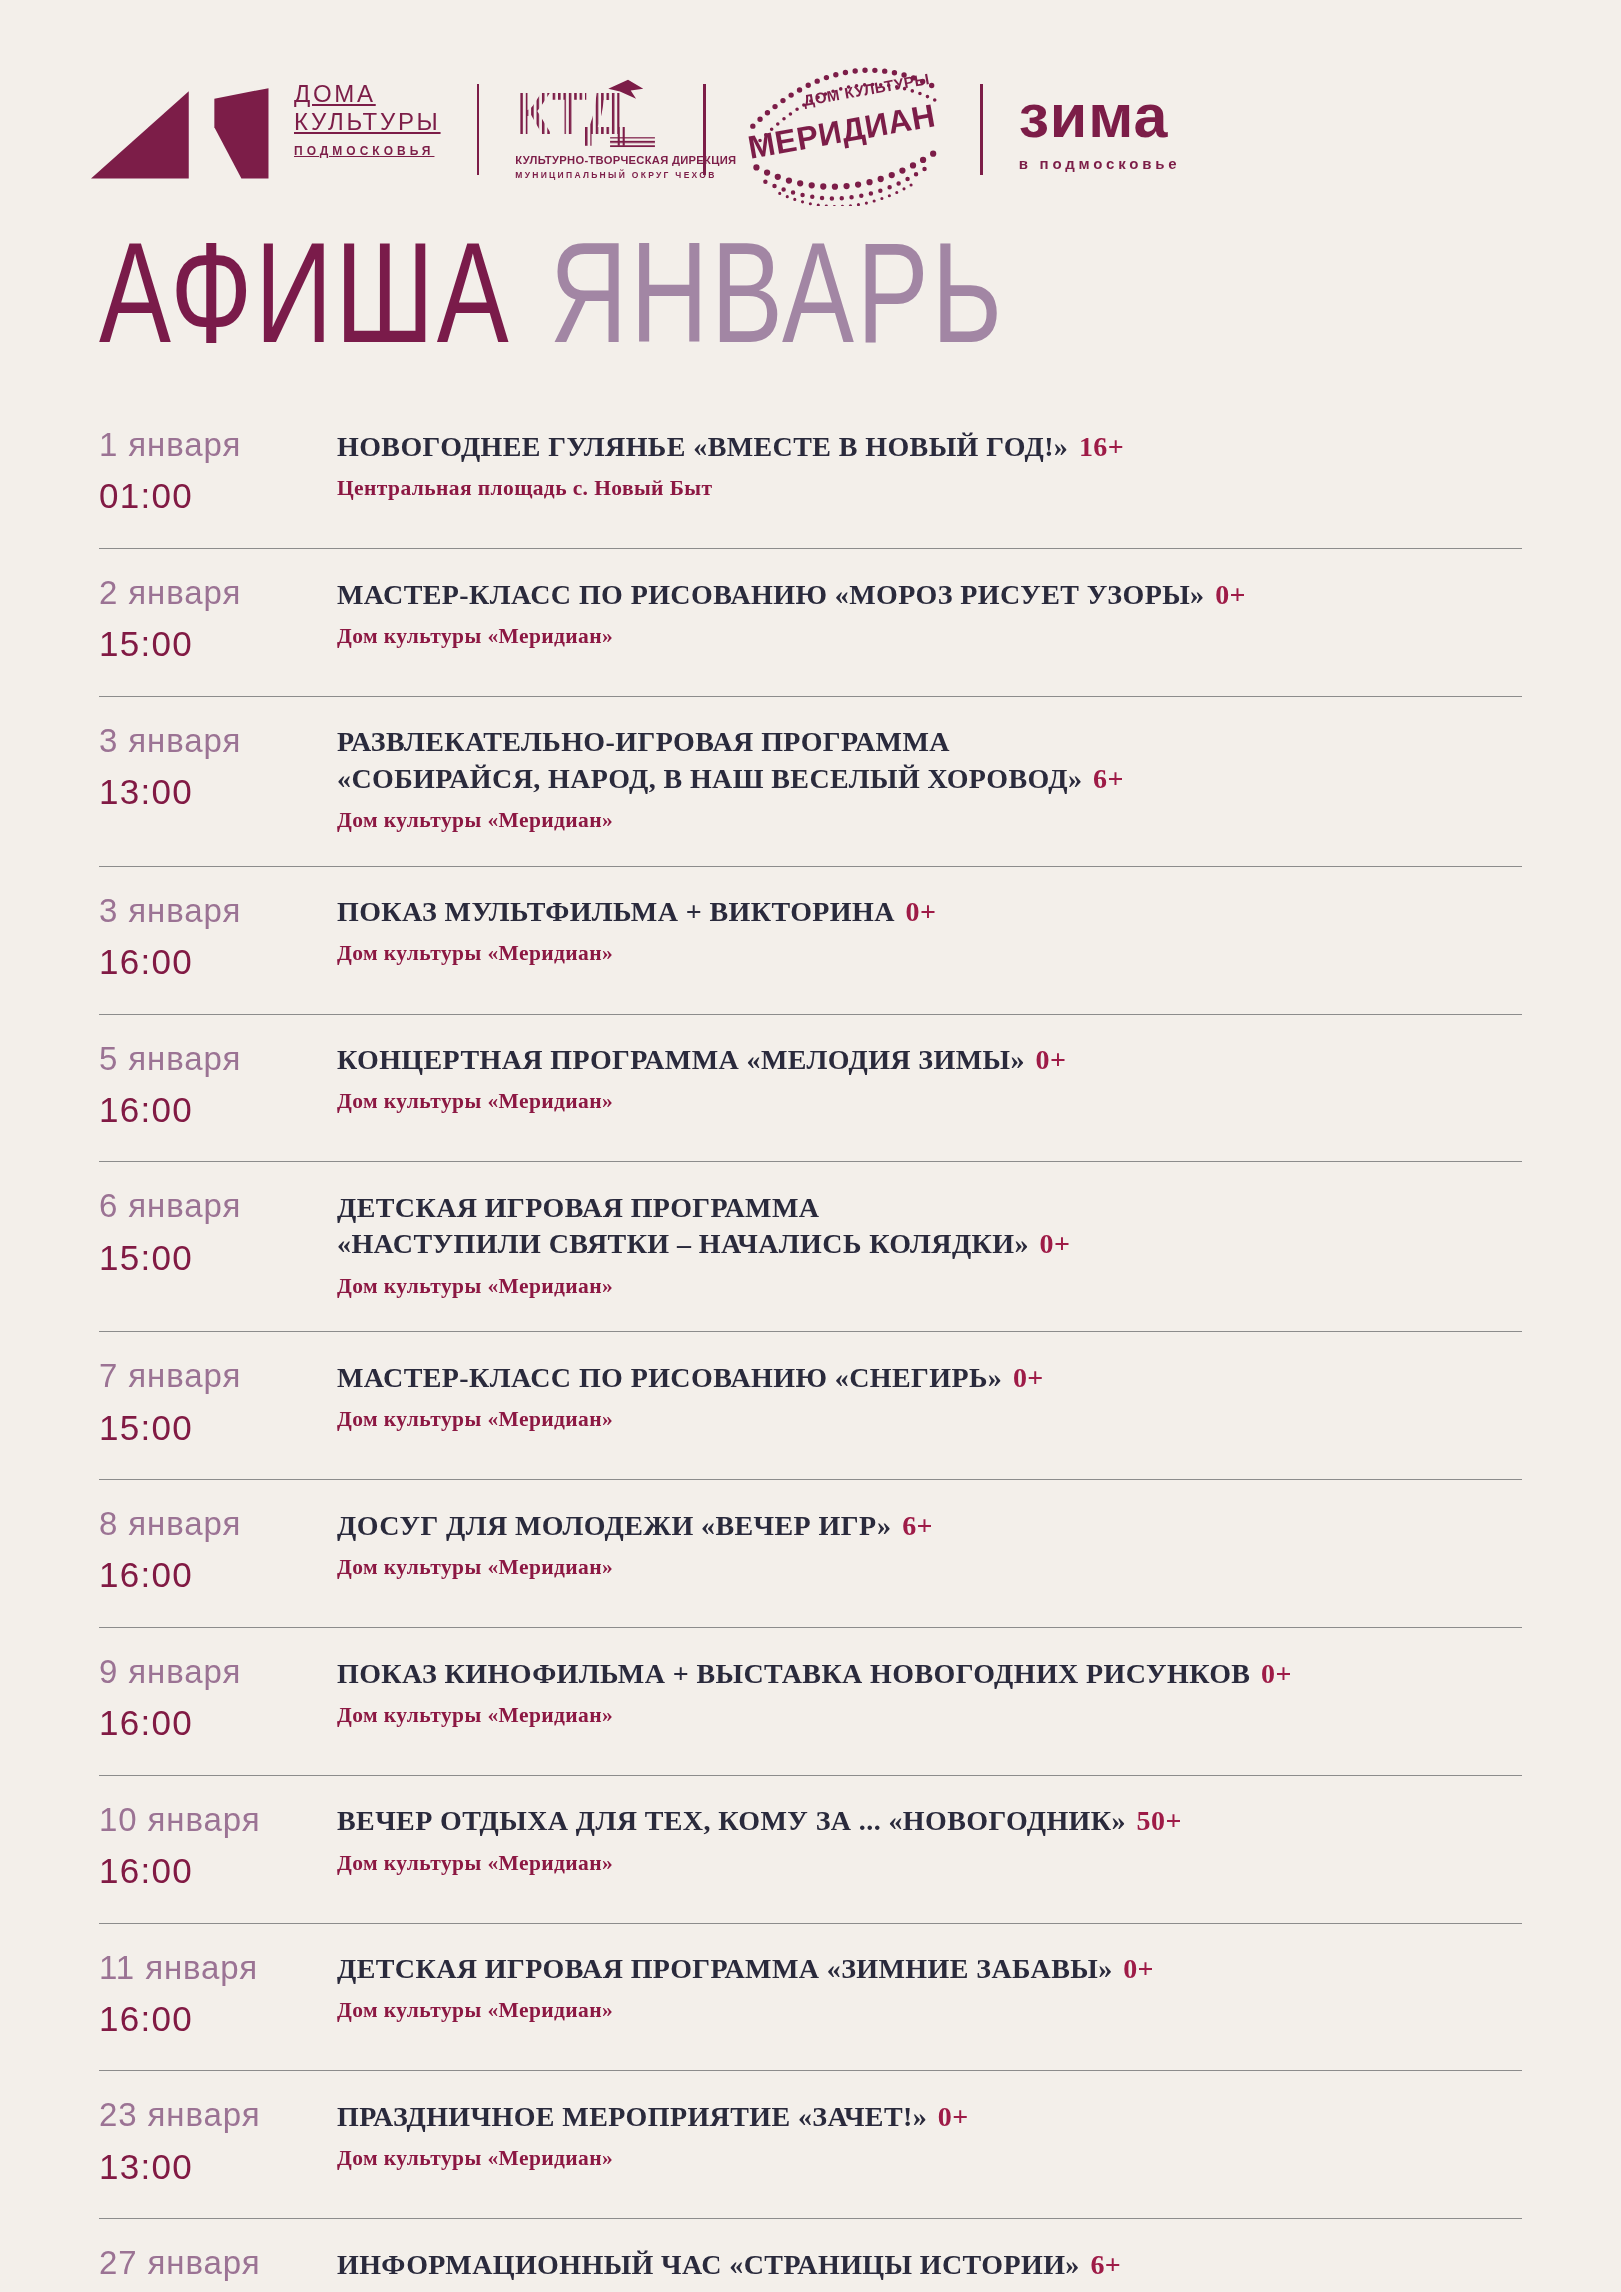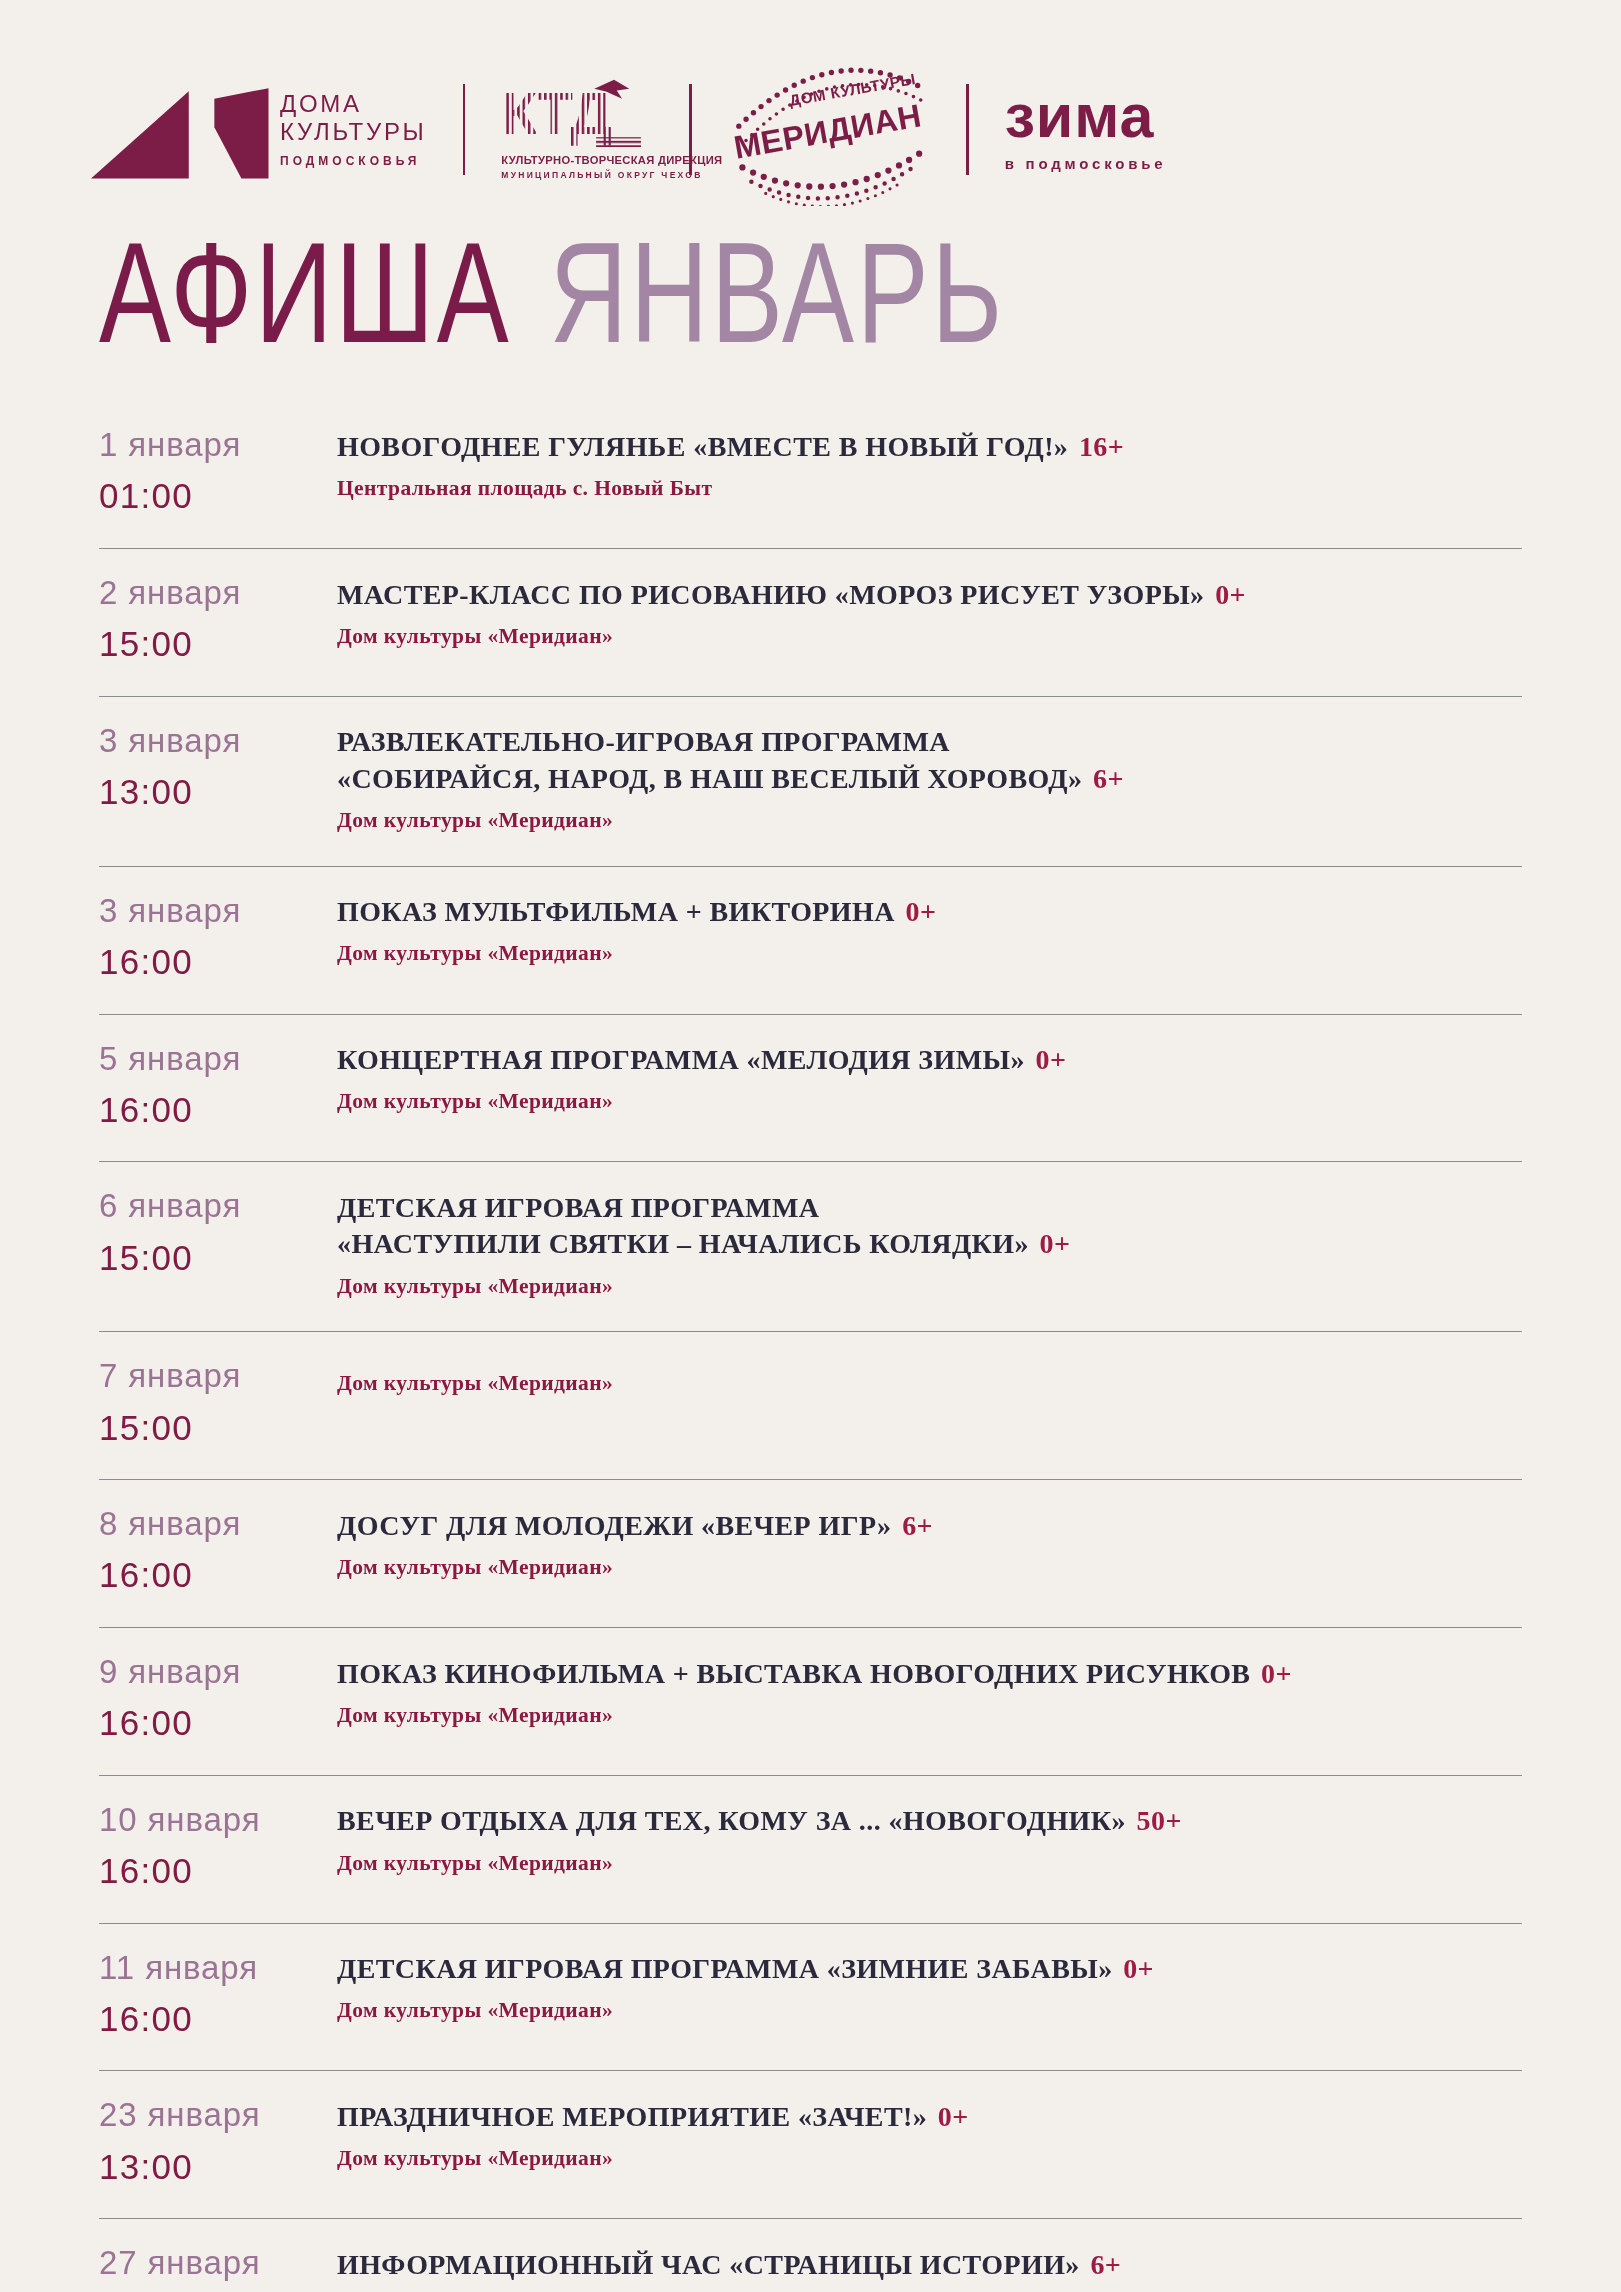--- a/index.html
+++ b/index.html
@@ -26,21 +26,21 @@
 
   
   .header {
     display: flex; align-items: center;
     gap: 36px;
     padding: 49px 0 0 85px;
     color: var(--brand-maroon, #7c1d48);
   }
   .sep { width: 2.7px; height: 91px; background: var(--brand-maroon, #7c1d48); flex: none; }
 
-  .logo-dk { display: flex; align-items: center; gap: 7px; flex: none; }
+  .logo-dk { display: flex; gap: 21px; flex: none; text-decoration: underline; }
   .dk-icon { display: block; }
   .dk-line { font-size: 24px; letter-spacing: 2.7px; line-height: 1.2; font-weight: 400; }
   .dk-sub { font-size: 12px; letter-spacing: 4px; font-weight: 700; margin-top: 7.2px; }
 
   .logo-ktd { display: flex; flex-direction: column; flex: none; width: 152px; }
   .ktd-sub1 { font-size: 11.2px; font-weight: 700; letter-spacing: 0.3px; margin-top: 6.3px; white-space: nowrap; }
   .ktd-sub2 { font-size: 8.5px; font-weight: 700; letter-spacing: 2.3px; margin-top: 3.6px; white-space: nowrap; }
 
   .logo-meridian { flex: none; }
 
@@ -225,20 +225,21 @@
         <div class="event-location">Дом культуры «Меридиан»</div>
       </div>
     </section>
 
     <section class="event">
       <div class="event-when">
         <div class="event-date">7 января</div>
         <div class="event-time">15:00</div>
       </div>
       <div class="event-info">
+        <h2 class="event-title"><span>МАСТЕР-КЛАСС ПО РИСОВАНИЮ «СНЕГИРЬ»</span><span class="event-age">0+</span></h2>
         <div class="event-location">Дом культуры «Меридиан»</div>
       </div>
     </section>
 
     <section class="event">
       <div class="event-when">
         <div class="event-date">8 января</div>
         <div class="event-time">16:00</div>
       </div>
       <div class="event-info">

